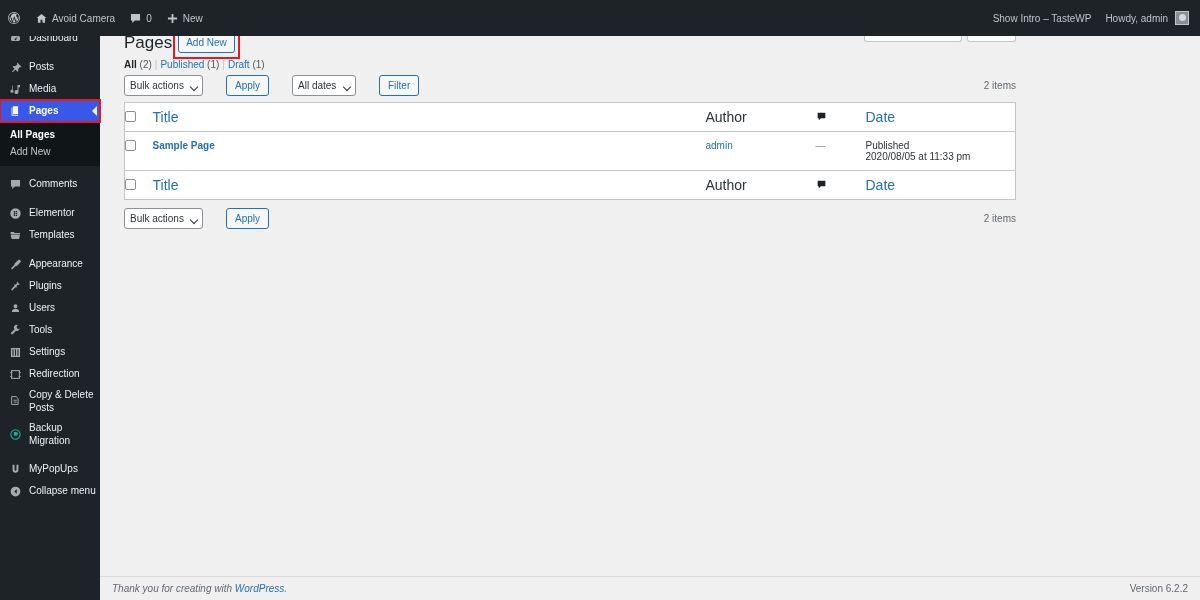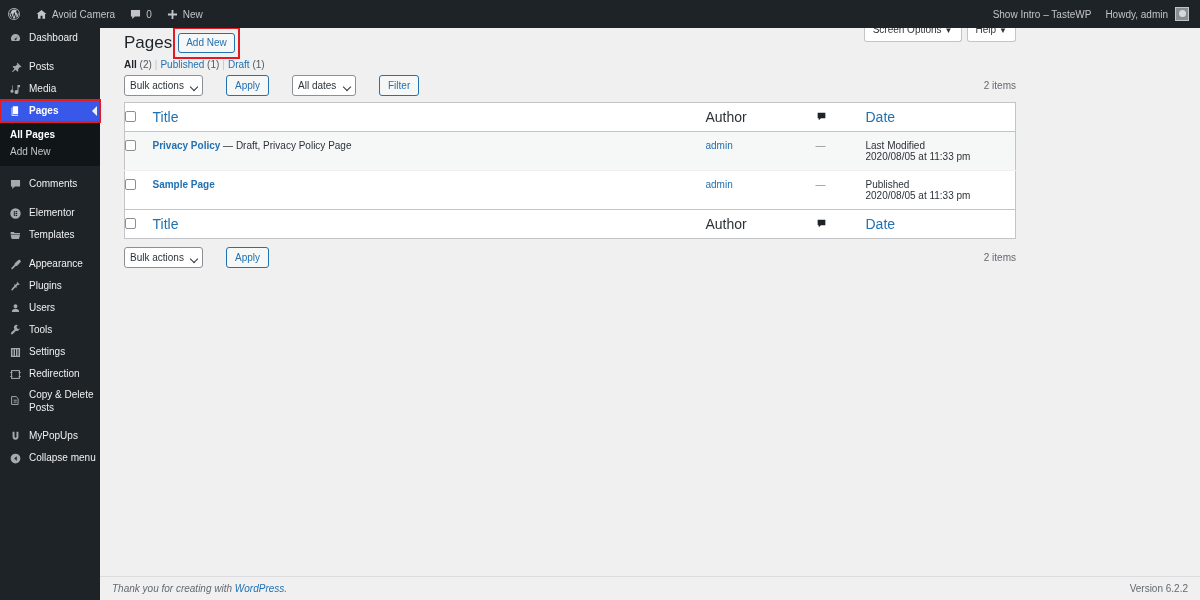--- a/index.html
+++ b/index.html
@@ -9,21 +9,21 @@
     overflow: hidden;
     background: #f0f0f1;
     font-family: "Liberation Sans", sans-serif;
     font-size: 13px;
     color: #3c434a;
   }
 
   
   #adminbar {
     position: absolute; top: 0; left: 0;
-    width: 1200px; height: 28px;
+    width: 1200px; height: 36px;
     background: #1d2327;
     color: #c3c4c7;
     display: flex; align-items: center;
     font-size: 10px;
     z-index: 50;
   }
   .ab-left { display: flex; align-items: center; }
   .ab-right { display: flex; align-items: center; margin-left: auto; padding-right: 4px; }
   .ab-item {
     display: flex; align-items: center; gap: 4px;
@@ -473,20 +473,29 @@
   <div class="menu-item">
     <span class="mi-icon">
       <svg width="13" height="13" viewBox="0 0 20 20" fill="none" stroke="currentColor" stroke-width="1.5">
           <path d="M4 2.5h7l3 3v9H4z"></path>
           <path d="M7 8h5M7 11h5"></path>
         </svg>
     </span>
     <span>Copy &amp; Delete Posts</span>
   </div>
 
+  <div class="menu-item">
+    <span class="mi-icon mi-teal">
+      <svg width="13" height="13" viewBox="0 0 20 20" fill="none" stroke="currentColor" stroke-width="1.6">
+          <circle cx="10" cy="10" r="7.2"></circle>
+          <path d="M7.5 6h3.3a3 3 0 010 6H7.5V6z" fill="currentColor" stroke="none"></path>
+        </svg>
+    </span>
+    <span>Backup Migration</span>
+  </div>
 
   <div class="menu-sep"></div>
 
   <div class="menu-item">
     <span class="mi-icon">
       <svg width="13" height="13" viewBox="0 0 20 20" fill="currentColor">
           <path d="M5.5 2.5h3v8a1.5 1.5 0 003 0v-8h3v8a4.5 4.5 0 11-9 0v-8z"></path>
         </svg>
     </span>
     <span>MyPopUps</span>
@@ -575,39 +584,20 @@
                   <path d="M3 3h14v10H9l-4 4v-4H3V3z"></path>
                 </svg>
             </span>
           </th>
           <th class="col-date">
             <a>Date</a>
           </th>
         </tr>
       </thead>
       <tbody>
-        <tr class="alt">
-          <td class="col-cb">
-            <span class="cb-box"></span>
-          </td>
-          <td class="col-title">
-            <a class="row-title">Privacy Policy</a>
-            <span class="post-state">— Draft, Privacy Policy Page</span>
-          </td>
-          <td class="col-author">
-            <a class="author-link">admin</a>
-          </td>
-          <td class="col-comments">
-            <span class="dash">—</span>
-          </td>
-          <td class="col-date">
-            <span class="date-label">Last Modified</span>
-            <span class="date-value">2020/08/05 at 11:33 pm</span>
-          </td>
-        </tr>
         <tr>
           <td class="col-cb">
             <span class="cb-box"></span>
           </td>
           <td class="col-title">
             <a class="row-title">Sample Page</a>
             <span class="post-state"></span>
           </td>
           <td class="col-author">
             <a class="author-link">admin</a>

